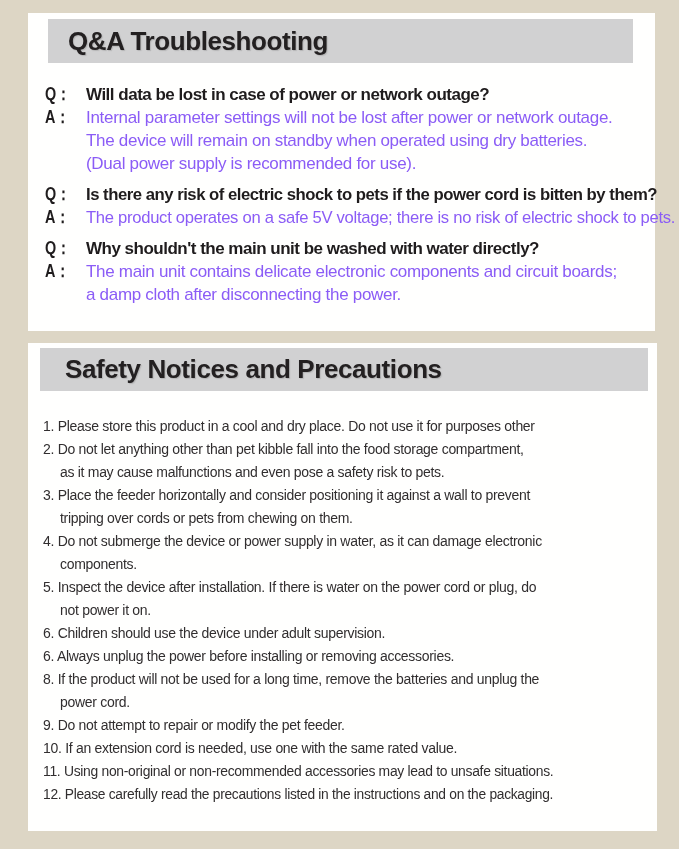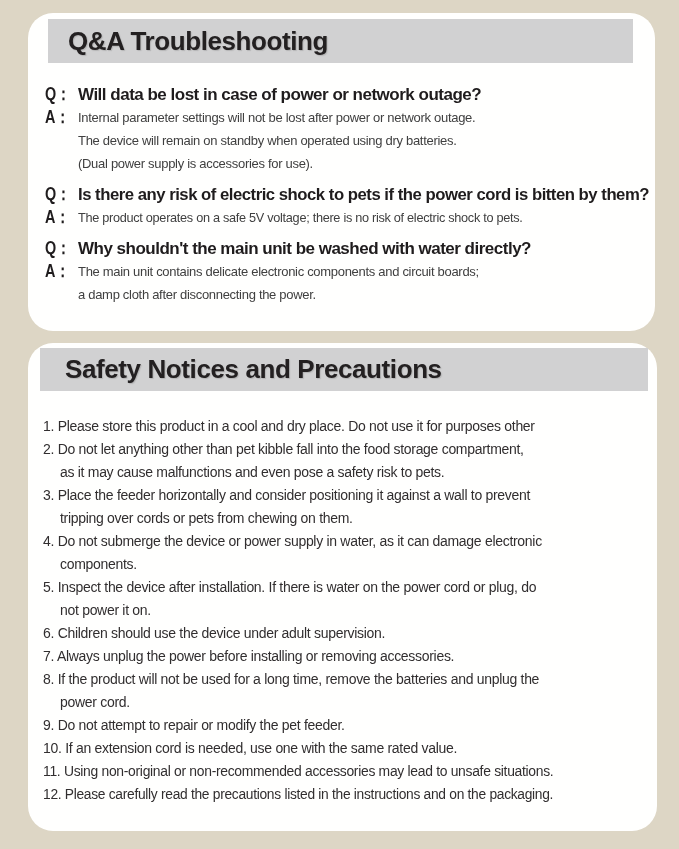--- a/index.html
+++ b/index.html
@@ -1,36 +1,36 @@
 <!DOCTYPE html>
 <html><head>
 <meta charset="utf-8">
 <style>
   html,body{margin:0;padding:0;}
   body{background:#ddd6c5;font-family:"Liberation Sans","DejaVu Sans",sans-serif;}
   .page{position:relative;width:679px;height:849px;background:#ddd6c5;overflow:hidden;}
 
-  .panel{position:absolute;background:#fffffe;border-radius:25px;}
+  .panel{position:absolute;background:#fffffe;}
   .panel.qa{left:28px;top:13px;width:627px;height:318px;}
   .panel.safety{left:28px;top:343px;width:629px;height:488px;}
 
   .header-bar{background:#d1d1d2;display:flex;align-items:center;}
   .qa .header-bar{margin:6px 22px 0 20px;height:44px;padding-left:20px;}
   .safety .header-bar{margin:5px 9px 0 12px;height:43px;padding-left:25px;}
   .section-title{font-size:26px;font-weight:700;color:#232021;letter-spacing:-0.4px;
                  text-shadow:1px 1px 1px rgba(90,90,90,0.25);white-space:nowrap;}
 
   .qa-list{margin:20px 6px 0 17px;}
   .qa-item + .qa-item{margin-top:8px;}
   .qa-row{display:flex;align-items:flex-start;}
   .prefix{flex:0 0 33px;font-size:18px;font-weight:700;line-height:23px;color:#1f1c1d;
           display:inline-block;transform:scaleX(0.8);transform-origin:0 50%;white-space:nowrap;}
-  .qa-body{flex:1 1 auto;min-width:0;}
+  .qa-body{flex:1 1 auto;min-width:0;margin-left:8px;}
   .q-row .qa-body{font-weight:700;font-size:17px;letter-spacing:-0.5px;line-height:23px;color:#1f1c1d;}
-  .a-row .qa-body{font-size:13px;letter-spacing:-0.3px;line-height:23px;color:#404040;}
+  .a-row .qa-body{font-size:17px;letter-spacing:-0.3px;line-height:23px;color:#8b5cf6;}
   .q-text,.a-line{display:block;width:100%;}
 
   .fitline{display:inline-block;white-space:nowrap;transform-origin:0 50%;}
 
   .safety-list{margin:24px 8px 0 15px;}
   .s-line{display:block;font-size:14px;line-height:23px;letter-spacing:-0.3px;color:#312e2f;width:100%;}
   .s-line.cont{padding-left:17px;box-sizing:border-box;}
 </style>
 </head>
 <body>
@@ -49,21 +49,21 @@
         <div class="q-text">
           <span class="fitline">Will data be lost in case of power or network outage?</span>
         </div>
       </div>
     </div>
     <div class="qa-row a-row">
       <span class="prefix a-prefix">A：</span>
       <div class="qa-body a-lines">
               <div class="a-line"><span class="fitline">Internal parameter settings will not be lost after power or network outage.</span></div>
               <div class="a-line"><span class="fitline">The device will remain on standby when operated using dry batteries.</span></div>
-              <div class="a-line"><span class="fitline">(Dual power supply is accessories for use).</span></div>
+              <div class="a-line"><span class="fitline">(Dual power supply is recommended for use).</span></div>
             </div>
     </div>
   </div>
 
   <div class="qa-item">
     <div class="qa-row q-row">
       <span class="prefix q-prefix">Q：</span>
       <div class="qa-body">
         <div class="q-text">
           <span class="fitline" style="transform: scaleX(0.98337);">Is there any risk of electric shock to pets if the power cord is bitten by them?</span>
@@ -125,21 +125,21 @@
   <div class="safety-item">
           <div class="s-line first"><span class="fitline">5. Inspect the device after installation. If there is water on the power cord or plug, do</span></div>
           <div class="s-line cont"><span class="fitline">not power it on.</span></div>
         </div>
 
   <div class="safety-item">
           <div class="s-line first"><span class="fitline">6. Children should use the device under adult supervision.</span></div>
         </div>
 
   <div class="safety-item">
-          <div class="s-line first"><span class="fitline">7. Always unplug the power before installing or removing accessories.</span></div>
+          <div class="s-line first"><span class="fitline">6. Always unplug the power before installing or removing accessories.</span></div>
         </div>
 
   <div class="safety-item">
           <div class="s-line first"><span class="fitline">8. If the product will not be used for a long time, remove the batteries and unplug the</span></div>
           <div class="s-line cont"><span class="fitline">power cord.</span></div>
         </div>
 
   <div class="safety-item">
           <div class="s-line first"><span class="fitline">9. Do not attempt to repair or modify the pet feeder.</span></div>
         </div>

